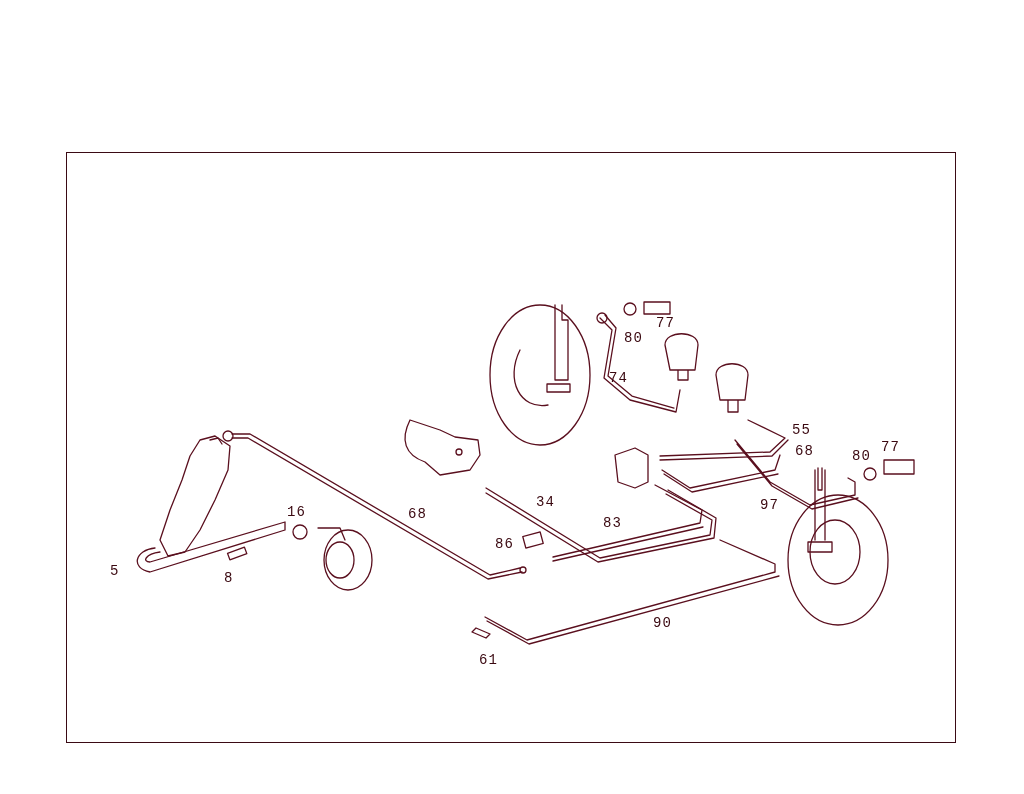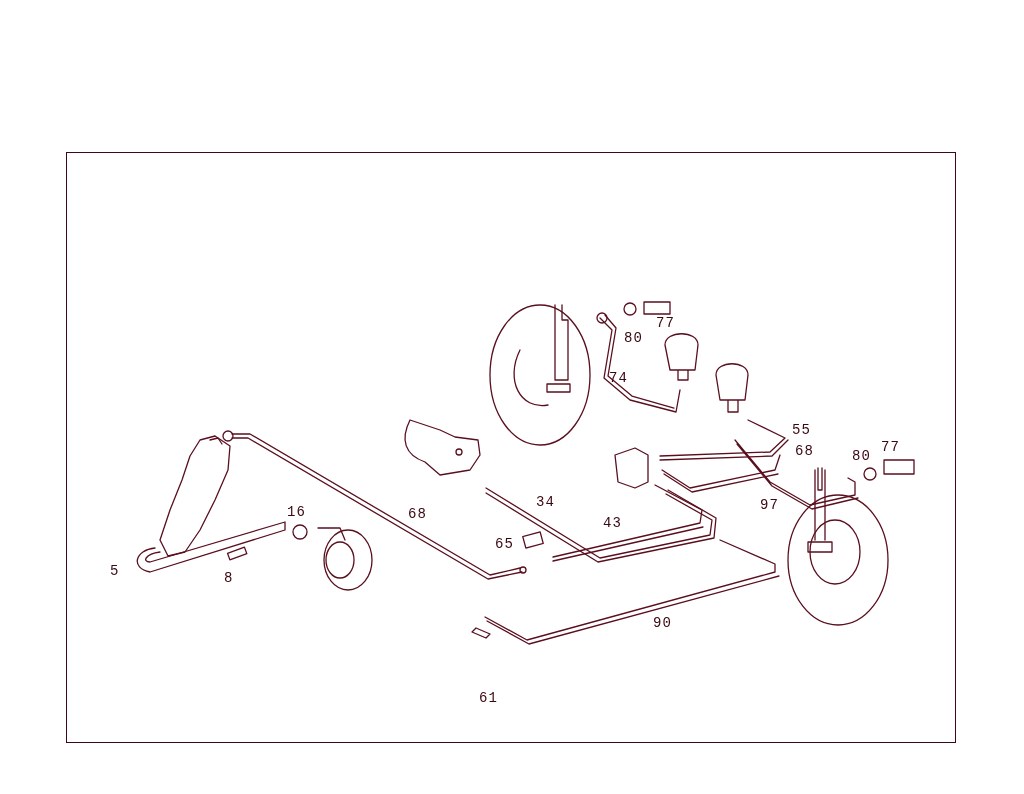--- a/index.html
+++ b/index.html
@@ -81,25 +81,25 @@
 
   <path class="ln" d="M485,617 L527,640 L775,572 L775,564 L720,540 M487,621 L529,644 L779,576"></path>
 
   <path class="ln" d="M472,632 L486,638 L490,634 L476,628 Z"></path>
 </svg>
 
 <div class="lbl" style="left:110px;top:564px">5</div>
 <div class="lbl" style="left:224px;top:571px">8</div>
 <div class="lbl" style="left:287px;top:505px">16</div>
 <div class="lbl" style="left:408px;top:507px">68</div>
-<div class="lbl" style="left:495px;top:537px">65</div>
+<div class="lbl" style="left:495px;top:537px">86</div>
 <div class="lbl" style="left:536px;top:495px">34</div>
-<div class="lbl" style="left:603px;top:516px">43</div>
+<div class="lbl" style="left:603px;top:516px">83</div>
 <div class="lbl" style="left:609px;top:371px">74</div>
 <div class="lbl" style="left:624px;top:331px">80</div>
 <div class="lbl" style="left:656px;top:316px">77</div>
 <div class="lbl" style="left:792px;top:423px">55</div>
 <div class="lbl" style="left:795px;top:444px">68</div>
 <div class="lbl" style="left:852px;top:449px">80</div>
 <div class="lbl" style="left:881px;top:440px">77</div>
 <div class="lbl" style="left:760px;top:498px">97</div>
 <div class="lbl" style="left:653px;top:616px">90</div>
-<div class="lbl" style="left:479px;top:691px">61</div>
+<div class="lbl" style="left:479px;top:653px">61</div>
 
 </body></html>

